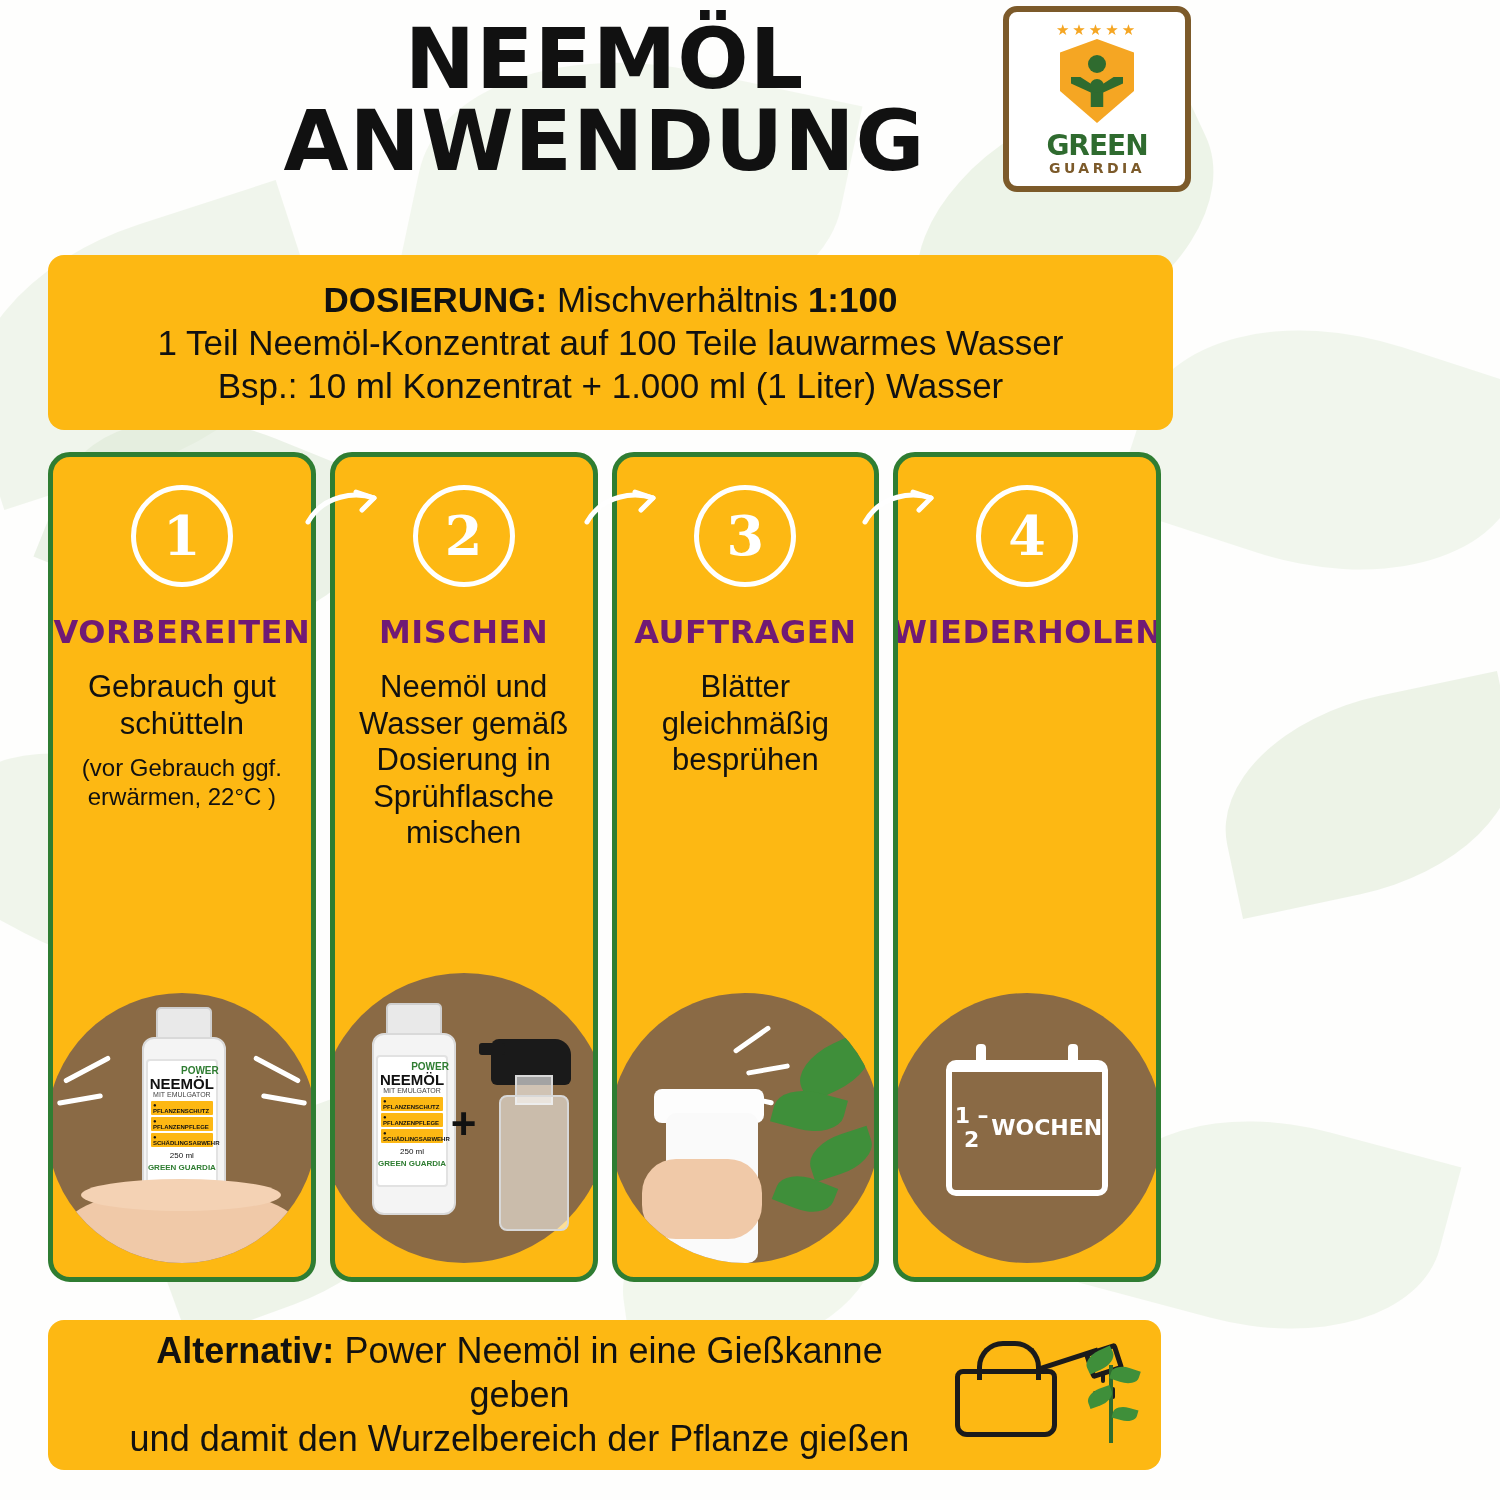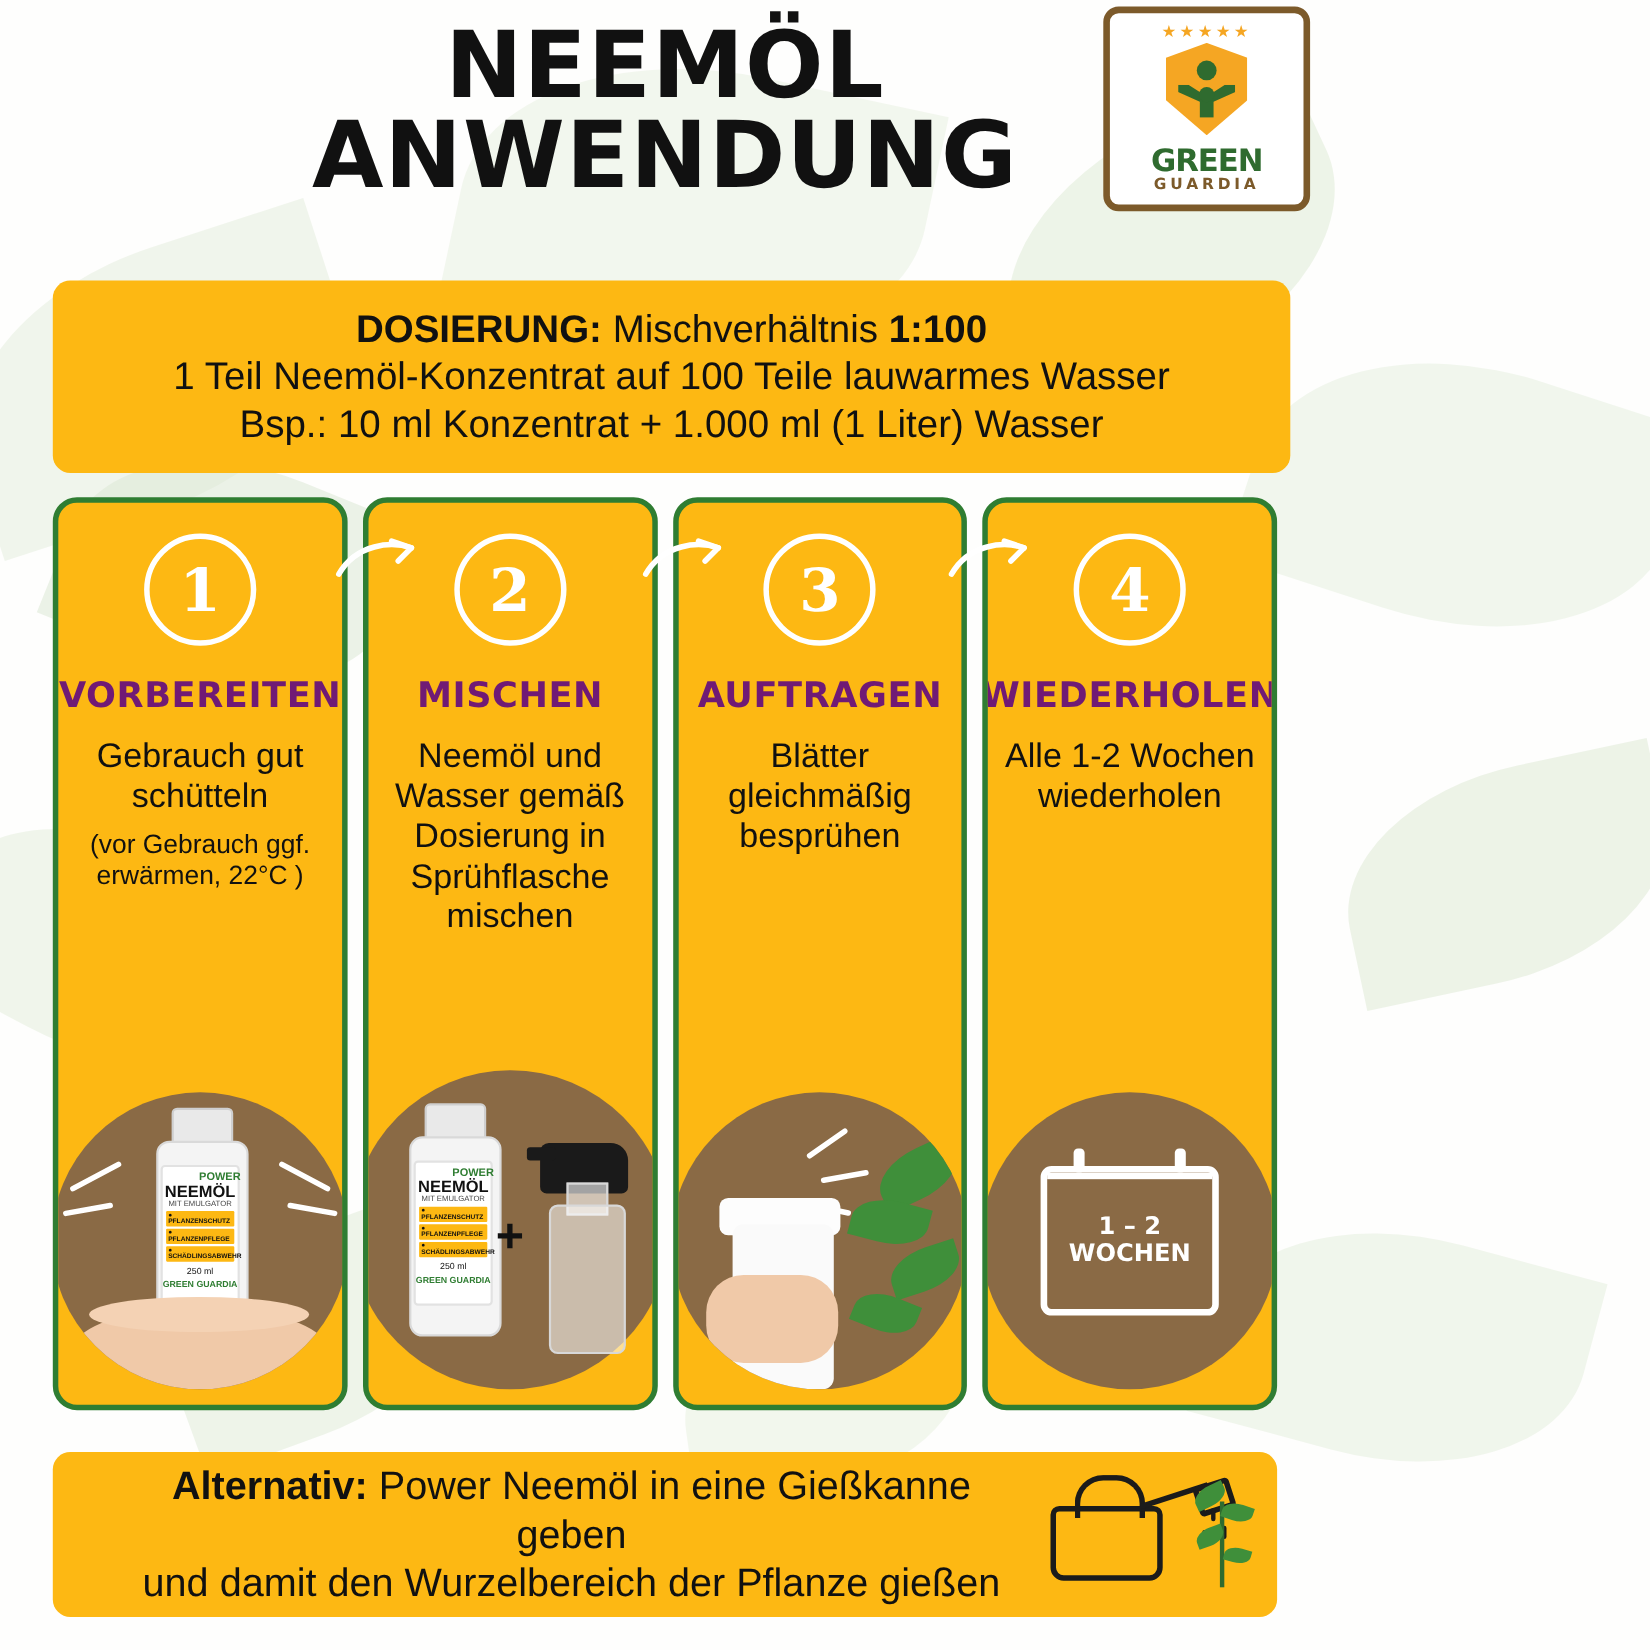--- a/index.html
+++ b/index.html
@@ -145,21 +145,21 @@
   .spray-gun .g-body{position:absolute;bottom:0;left:30px;width:92px;height:150px;background:#fafafa;border-radius:10px;}
   .spray-gun .g-top{position:absolute;bottom:140px;left:18px;width:110px;height:34px;background:#fdfdfd;border-radius:8px;}
   .spray-gun .g-hand{position:absolute;bottom:24px;left:6px;width:120px;height:80px;background:#f0c9a8;border-radius:34px;}
   .leafy{position:absolute;right:6px;bottom:28px;width:150px;height:190px;}
   .leafy span{position:absolute;background:#3f8f3a;border-radius:60% 0 60% 0;}
 
   
   .calendar{
     position:absolute;left:50%;top:50%;transform:translate(-50%,-50%);
     width:150px;height:124px;border:6px solid #ffffff;border-radius:10px;
-    display:flex;flex-direction:column;align-items:center;justify-content:center;
+    display:flex;flex-direction:row;align-items:center;justify-content:center;
     color:#ffffff;font-weight:bold;font-size:22px;line-height:1.1;text-align:center;
     font-family:"DejaVu Sans", sans-serif;
   }
   .calendar:before,.calendar:after{
     content:"";position:absolute;top:-22px;width:10px;height:22px;background:#ffffff;border-radius:4px;
   }
   .calendar:before{left:24px;}
   .calendar:after{right:24px;}
   .cal-bar{position:absolute;top:0;left:0;right:0;height:6px;background:#ffffff;}
 
@@ -325,21 +325,20 @@
     <div class="arrow" style="left:calc(75% - 22px);">
       <svg viewBox="0 0 74 44">
           <path d="M4 34 C20 6, 52 4, 70 10" stroke="#ffffff" stroke-width="5" fill="none" stroke-linecap="round"></path>
           <path d="M70 10 L52 4 M70 10 L58 22" stroke="#ffffff" stroke-width="5" fill="none" stroke-linecap="round"></path>
         </svg>
     </div>
 
     <div class="card">
       <div class="num-circle">4</div>
       <div class="step-title">WIEDERHOLEN</div>
-      <div class="step-desc">Alle 1-2 Wochen wiederholen</div>
       <div class="blob">
         <div class="calendar">
           <div class="cal-bar"></div>
           <div>1 – 2</div>
           <div>WOCHEN</div>
         </div>
       </div>
     </div>
 
   </div>

